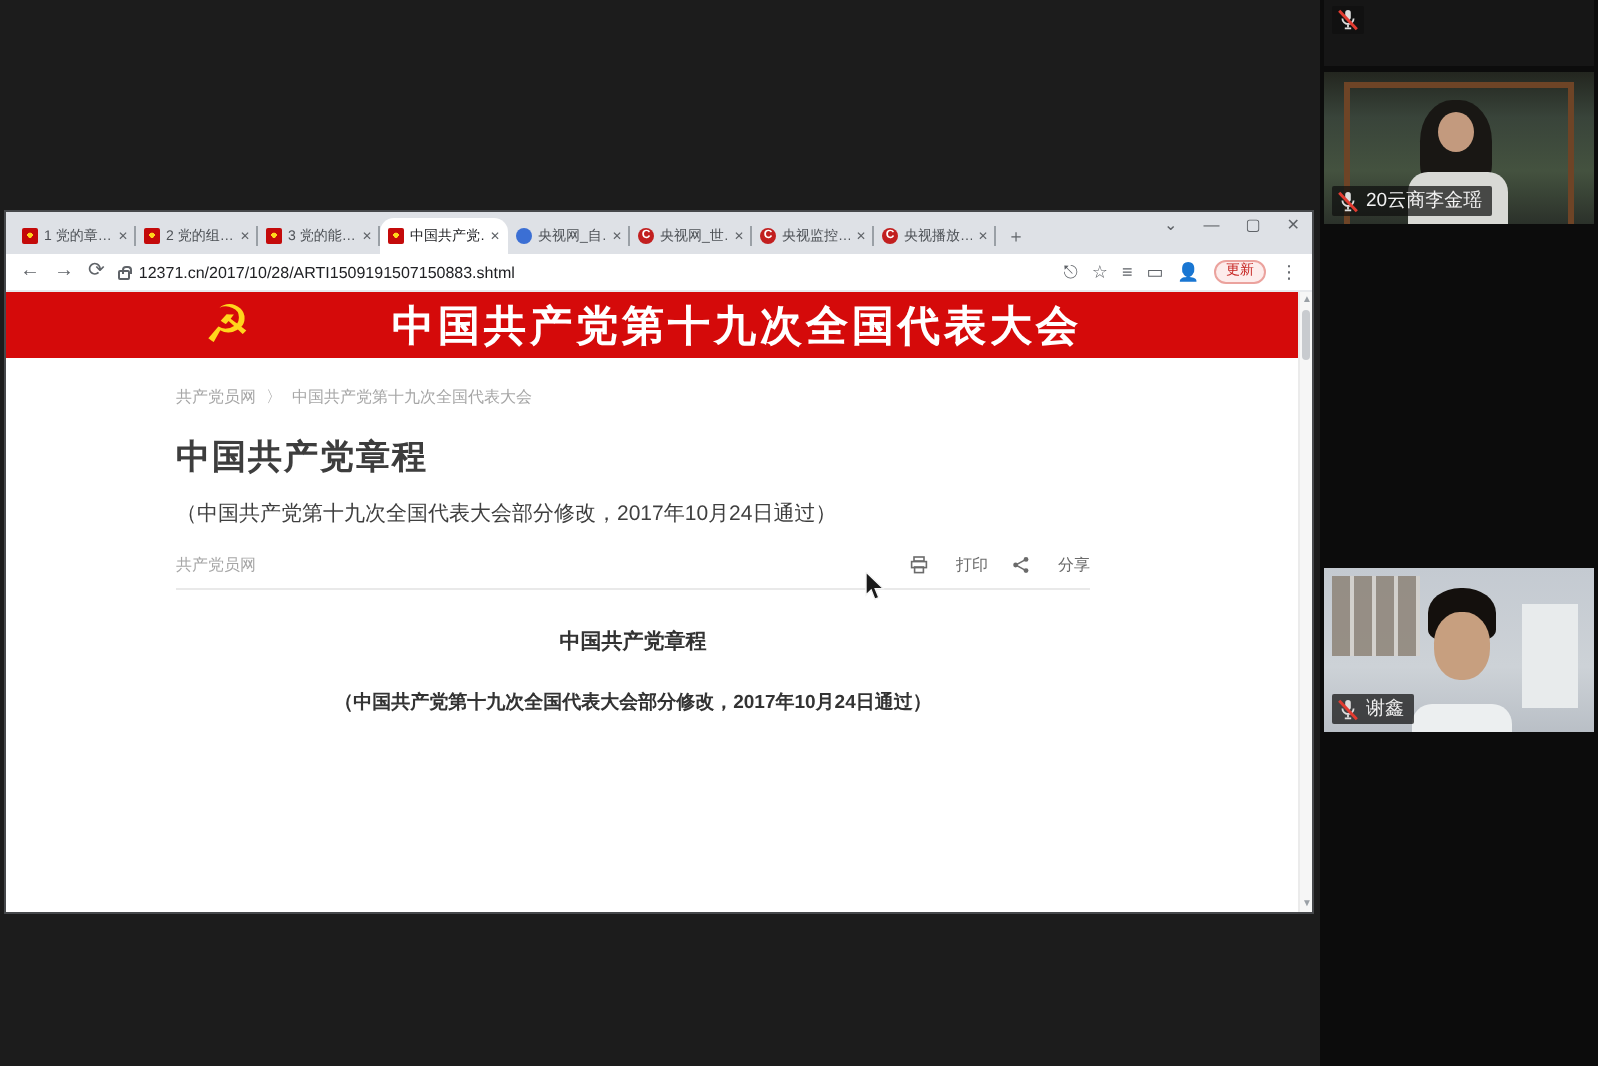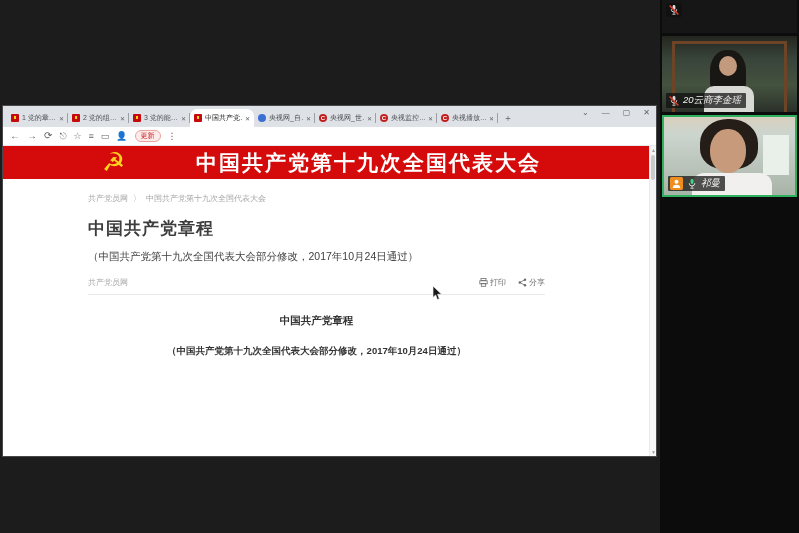--- a/index.html
+++ b/index.html
@@ -46,35 +46,35 @@
   .scroll-arrow { position:absolute; left:1px; width:5px; text-align:center; font-size:5px; color:#9aa0a6; }
   .scroll-arrow.up { top:1px; } .scroll-arrow.down { bottom:1px; }
 
   .page-col { position:absolute; left:85px; top:47px; width:457px; }
   .breadcrumb { font-size:8px; color:#a6a6a6; display:flex; gap:5px; }
   .article-title { margin-top:13px; font-size:17px; font-weight:bold; color:#3d3d3d; letter-spacing:1px; }
   .article-subtitle { margin-top:10px; font-size:10.5px; color:#3f3f3f; }
   .meta-row { margin-top:13px; display:flex; justify-content:space-between; align-items:center; }
   .meta-source { font-size:8px; color:#a6a6a6; }
   .meta-actions { display:flex; gap:12px; align-items:center; }
-  .meta-action { display:flex; gap:2px; align-items:center; font-size:8px; color:#6b6b6b;text-align:right; }
+  .meta-action { display:flex; gap:14px; align-items:center; font-size:8px; color:#6b6b6b;text-align:right; }
   .divider { margin-top:6px; border-top:1px solid #e9e9e9; }
   .body-title { margin-top:19px; text-align:center; font-size:10.5px; font-weight:bold; color:#333; }
   .body-subtitle { margin-top:17px; text-align:center; font-size:9.5px; font-weight:bold; color:#333; }
   .section-heading { margin-top:16px; text-align:center; font-size:10.5px; font-weight:bold; color:#333; }
   .paragraph { margin-top:15px; font-size:9.8px; color:#333; line-height:17.5px; text-indent:2em; text-align:justify; }
 
   
   .cursor { position:absolute; left:432px; top:286px; width:11px; height:15px; z-index:50; }
 
   
   #sidebar { position:absolute; left:660px; top:0; width:139px; height:533px; background:#0c0c0c; }
   .tile { position:absolute; left:2px; width:135px; background:#181818; overflow:hidden; }
   .tile.speaking { border:2px solid #2eb05e; }
-  .name-label { position:absolute; left:4px; bottom:4px; display:flex; align-items:center; gap:3px; background:rgba(15,15,15,.72); padding:1px 5px 1px 2px; border-radius:1px;font-style:italic; }
+  .name-label { position:absolute; left:4px; bottom:4px; display:flex; align-items:center; gap:3px; background:rgba(15,15,15,.72); padding:1px 5px 1px 2px; border-radius:1px; }
   .name-label .pname { color:#f2f2f2; font-size:9.5px; white-space:nowrap; }
   .badge-avatar { width:13px; height:13px; background:#ef8e1f; border-radius:2px; flex:none; }
   .micsvg { width:12px; height:12px; flex:none; }
 
   
   .vid { position:absolute; inset:0; }
   .v-jin { background:linear-gradient(180deg,#23261f 0%,#39443a 30%,#44523f 65%,#2b312a 100%); }
   .v-jin .frame { position:absolute; left:10px; right:10px; top:5px; bottom:0; border:3px solid #6e4426; border-bottom:none; }
   .v-jin .hair { position:absolute; left:48px; top:14px; width:36px; height:46px; background:#191714; border-radius:45% 45% 30% 30%; }
   .v-jin .face { position:absolute; left:57px; top:20px; width:18px; height:20px; background:#c39a7e; border-radius:50%; }
@@ -162,20 +162,24 @@
           <span>—</span>
           <span>▢</span>
           <span>✕</span>
         </div>
       </div>
 
       <div class="toolbar">
         <span class="nav-glyph">←</span>
         <span class="nav-glyph">→</span>
         <span class="nav-glyph">⟳</span>
+        <div class="omnibox">
+          <span class="lock-icon"></span>
+          <span class="url-text">12371.cn/2017/10/28/ARTI1509191507150883.shtml</span>
+        </div>
         <div class="toolbar-right">
           <span class="tool-glyph">⎋</span>
           <span class="tool-glyph">☆</span>
           <span class="tool-glyph">≡</span>
           <span class="tool-glyph">▭</span>
           <span class="tool-glyph">👤</span>
           <span class="update-pill">更新</span>
           <span class="tool-glyph">⋮</span>
         </div>
       </div>
@@ -257,39 +261,36 @@
       <div class="name-label">
         <svg class="micsvg" viewBox="0 0 12 12">
             <rect x="4.6" y="1" width="2.8" height="5" rx="1.4" fill="#ddd"></rect>
             <path d="M3.2 5.2 a2.8 2.8 0 0 0 5.6 0 M6 8 L6 9.6 M4.4 10.2 L7.6 10.2" stroke="#ddd" stroke-width="0.9" fill="none"></path>
             <line x1="1.6" y1="1.4" x2="10.4" y2="10.6" stroke="#e23b30" stroke-width="1.5"></line>
           </svg>
         <span class="pname">20云商李金瑶</span>
       </div>
     </div>
 
-    <div class="tile speaking" style="top:115px;height:82px;">
-      <div class="vid v-qi">
-        <div class="window"></div>
+
+
+    <div class="tile" style="top:284px;height:82px;">
+      <div class="vid v-xie">
+        <div class="photos"></div>
+        <div class="cab"></div>
         <div class="hair"></div>
         <div class="face"></div>
         <div class="shirt"></div>
       </div>
       <div class="name-label">
-        <svg class="badge-avatar" viewBox="0 0 13 13">
-            <rect width="13" height="13" rx="2" fill="#ef8e1f"></rect>
-            <circle cx="6.5" cy="4.8" r="2" fill="#fff"></circle>
-            <path d="M2.8 11 a3.7 3.2 0 0 1 7.4 0 Z" fill="#fff"></path>
+        <svg class="micsvg" viewBox="0 0 12 12">
+            <rect x="4.6" y="1" width="2.8" height="5" rx="1.4" fill="#ddd"></rect>
+            <path d="M3.2 5.2 a2.8 2.8 0 0 0 5.6 0 M6 8 L6 9.6 M4.4 10.2 L7.6 10.2" stroke="#ddd" stroke-width="0.9" fill="none"></path>
+            <line x1="1.6" y1="1.4" x2="10.4" y2="10.6" stroke="#e23b30" stroke-width="1.5"></line>
           </svg>
-        <svg class="micsvg" viewBox="0 0 12 12">
-            <rect x="4.6" y="1" width="2.8" height="5" rx="1.4" fill="#3ddc84"></rect>
-            <path d="M3.2 5.2 a2.8 2.8 0 0 0 5.6 0 M6 8 L6 9.6 M4.4 10.2 L7.6 10.2" stroke="#eaeaea" stroke-width="0.9" fill="none"></path>
-          </svg>
-        <span class="pname">祁曼</span>
-      </div>
-    </div>
-
-
+        <span class="pname">谢鑫</span>
+      </div>
+    </div>
 
 
 
   </div>
 </div>
 
 </body></html>

